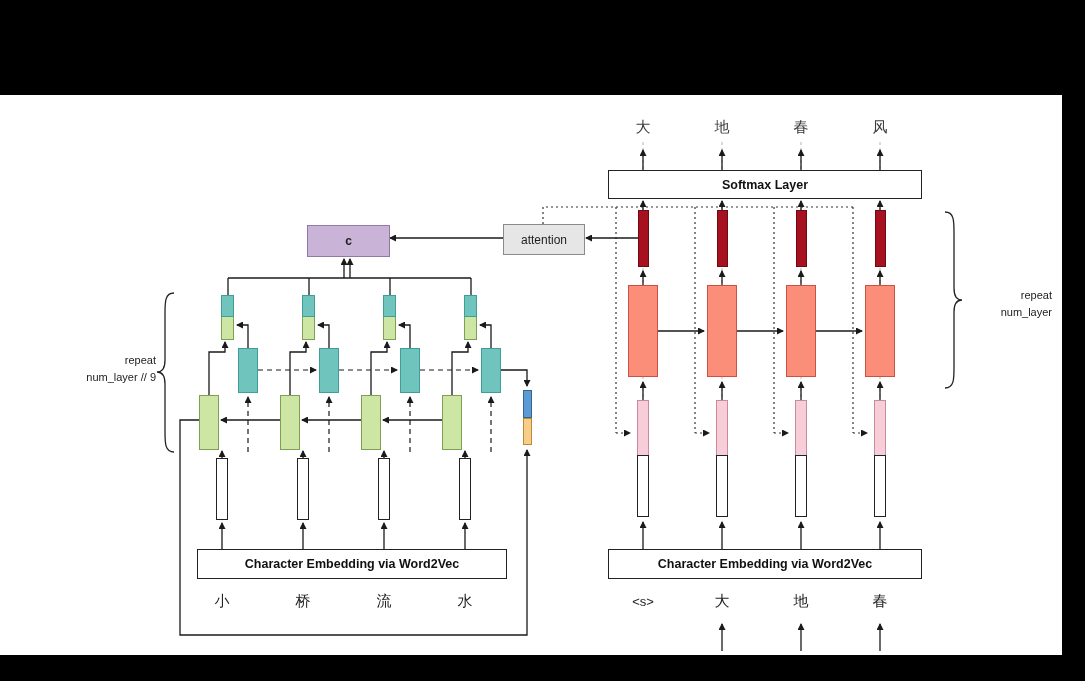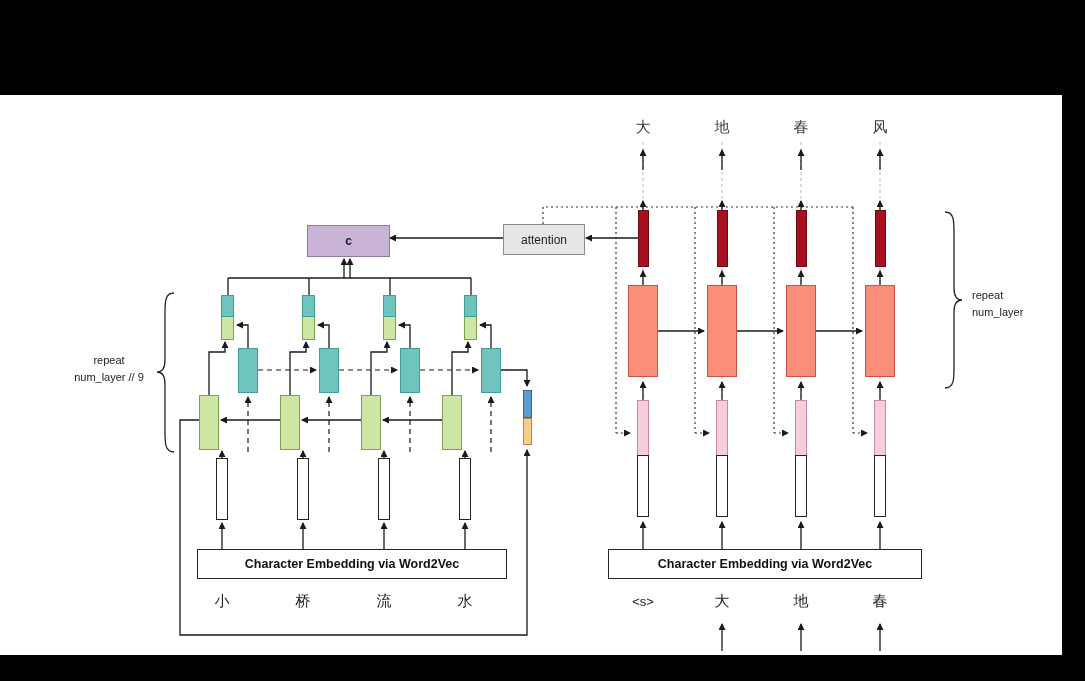--- a/index.html
+++ b/index.html
@@ -23,21 +23,21 @@
   .stacked .top{width:13px;height:22px;box-sizing:border-box;border:1px solid var(--c-teal-border);background:var(--c-teal);}
   .stacked .bot{width:13px;height:23px;box-sizing:border-box;border:1px solid var(--c-green-border);border-top:none;background:var(--c-green);}
   .c-box{position:absolute;z-index:2;background:var(--c-lavender);border:1px solid var(--c-lavender-border);
          display:flex;align-items:center;justify-content:center;font-weight:bold;font-size:12px;color:#222;}
   .attn-box{position:absolute;z-index:2;background:var(--c-gray-box);border:1px solid var(--c-gray-border);
          display:flex;align-items:center;justify-content:center;font-size:12px;color:#222;}
   .char{position:absolute;z-index:2;width:30px;text-align:center;font-size:15px;color:#222;}
   .char.gray{color:#3a3a3a;}
   .char.small{font-size:13px;}
   .label2{position:absolute;z-index:2;font-size:11px;color:#222;line-height:1.5;}
-  .label2 span{display:block;}
+  .label2 span{display:block;text-align:right;}
   .center{text-align:center;}
 </style>
 </head>
 <body>
 
 <div class="screen">
   <div class="page"></div>
 
   <svg class="wires" viewBox="0 0 1085 681" xmlns="http://www.w3.org/2000/svg">
     <defs>
@@ -204,20 +204,21 @@
   <div class="label2 center" style="left:62px;top:352px;width:94px;">
     <span>repeat</span>
     <span>num_layer // 9</span>
   </div>
 
   <div class="char gray" style="left:628px;top:118px;">大</div>
   <div class="char gray" style="left:707px;top:118px;">地</div>
   <div class="char gray" style="left:786px;top:118px;">春</div>
   <div class="char gray" style="left:865px;top:118px;">风</div>
 
+  <div class="wide-box" style="left:608px;top:170px;width:312px;height:27px;">Softmax Layer</div>
 
   <div class="cell red-bar" style="left:638px;top:210px;width:11px;height:57px;"></div>
   <div class="cell red-bar" style="left:717px;top:210px;width:11px;height:57px;"></div>
   <div class="cell red-bar" style="left:796px;top:210px;width:11px;height:57px;"></div>
   <div class="cell red-bar" style="left:875px;top:210px;width:11px;height:57px;"></div>
 
   <div class="cell salmon-cell" style="left:628px;top:285px;width:30px;height:92px;"></div>
   <div class="cell salmon-cell" style="left:707px;top:285px;width:30px;height:92px;"></div>
   <div class="cell salmon-cell" style="left:786px;top:285px;width:30px;height:92px;"></div>
   <div class="cell salmon-cell" style="left:865px;top:285px;width:30px;height:92px;"></div>

